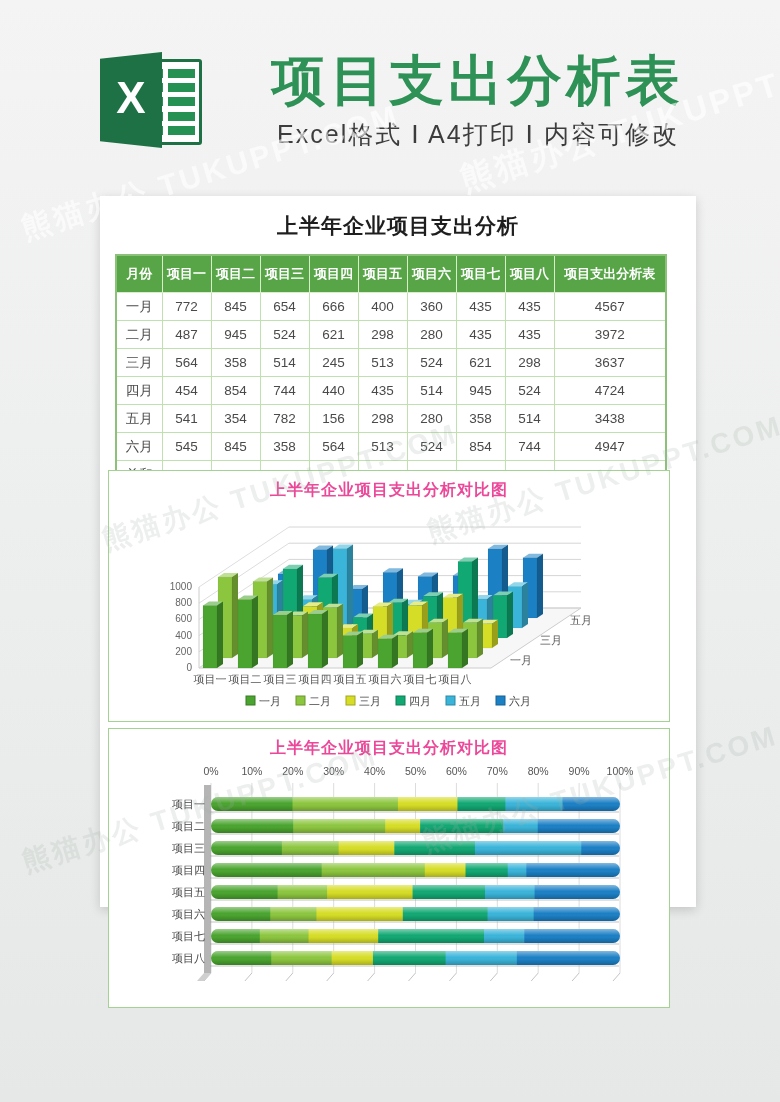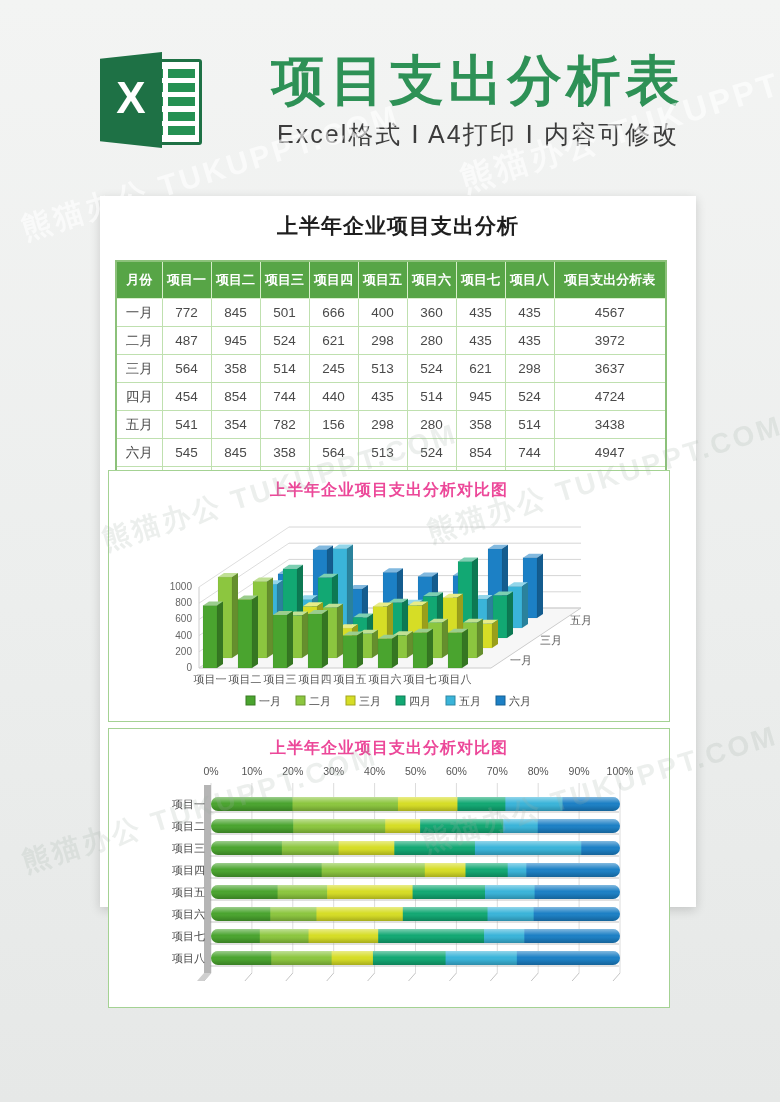--- a/index.html
+++ b/index.html
@@ -24,21 +24,21 @@
                clip-path:polygon(0 7%,100% 0,100% 100%,0 93%);display:flex;align-items:center;justify-content:center;}
   .logo .front span{color:#fff;font-size:44px;font-weight:bold;transform:translateY(-2px);}
   .hdr-text{flex:1;text-align:center;padding-right:26px;}
   .hdr-title{color:var(--brand-green);font-size:54px;line-height:1.05;font-weight:bold;letter-spacing:5px;}
   .hdr-sub{margin-top:9px;color:var(--subtitle-text);font-size:25px;letter-spacing:2px;}
   
   .page{position:absolute;left:100px;top:196px;width:580px;height:711px;background:#fff;
         box-shadow:0 3px 10px rgba(0,0,0,.16);z-index:1;padding-left:16px;}
   .tbl-title{position:absolute;top:16px;left:0;right:0;text-align:center;font-size:21px;
              font-weight:bold;color:#1e1e1e;letter-spacing:1px;}
-  table.xls{position:absolute;top:64px;left:15px;width:550px;border-collapse:collapse;table-layout:fixed;
+  table.xls{position:absolute;top:58px;left:15px;width:550px;border-collapse:collapse;table-layout:fixed;
             border:2px solid var(--table-border-outer);}
   table.xls th{background:var(--table-header-bg);color:#fff;font-size:13px;font-weight:bold;
                padding:9px 0;border:1px solid #d8eecb;text-align:center;}
   table.xls td{font-size:13.5px;color:#4a4a4a;text-align:center;padding:4.5px 0;
                border:1px solid var(--table-border-light);background:#fff;}
   .chart-box{position:absolute;left:8px;width:562px;border:1px solid var(--chart-box-border);
              background:#fff;box-sizing:border-box;}
   .box1{top:274px;height:252px;}
   .box2{top:532px;height:280px;}
   .box-title{margin-top:9px;text-align:center;font-size:16px;font-weight:bold;color:#ec4899;letter-spacing:1px;}
@@ -97,21 +97,21 @@
             <th>项目七</th>
             <th>项目八</th>
             <th>项目支出分析表</th>
           </tr>
         </thead>
       <tbody id="tblBody">
           <tr>
             <td>一月</td>
             <td>772</td>
             <td>845</td>
-            <td>501</td>
+            <td>654</td>
             <td>666</td>
             <td>400</td>
             <td>360</td>
             <td>435</td>
             <td>435</td>
             <td>4567</td>
           </tr>
           <tr>
             <td>二月</td>
             <td>487</td>

